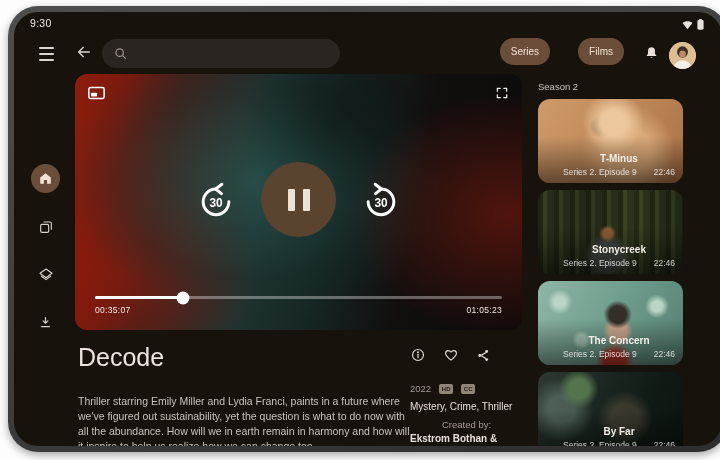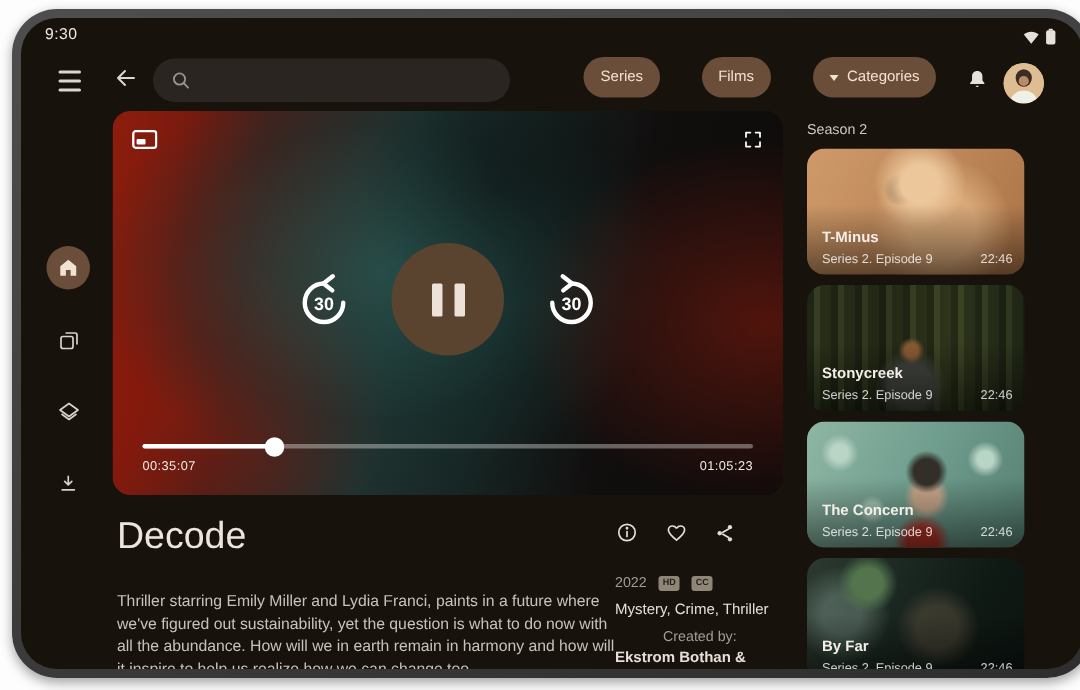--- a/index.html
+++ b/index.html
@@ -81,21 +81,21 @@
            color:#25201b; font-size:6px; font-weight:700; display:grid; place-items:center; }
   .genres { position:absolute; top:54px; left:0; font-size:10px; font-weight:400; color:#e7dfd7; }
   .created-label { position:absolute; top:72px; left:0; font-size:9.5px; color:#a59c93;margin-left:32px; }
   .creator1 { position:absolute; top:86px; left:0; font-size:10px; font-weight:700; color:#e7dfd7; }
 
   
   .season { position:absolute; left:524px; top:69px; width:145px; }
   .season-label { font-size:9.5px; color:#cfc7bf; margin-bottom:7px; }
   .epcard { position:relative; height:84px; border-radius:12px; margin-bottom:7px; overflow:hidden; cursor:pointer; }
   .ep-shade { position:absolute; inset:0; background:linear-gradient(180deg, transparent 45%, rgba(0,0,0,.5)); }
-  .ep-info { position:absolute; left:10px; right:8px; bottom:6px; }
+  .ep-info { position:absolute; left:25px; right:8px; bottom:6px;text-align:center; }
   .ep-title { font-size:10px; font-weight:700; color:#f3eee8; margin-bottom:3px; }
   .ep-sub { display:flex; justify-content:space-between; font-size:8.5px; color:rgba(255,255,255,.78); }
 
   .art0 { background:
       radial-gradient(circle at 52% 28%, #ecc79b 0 13%, rgba(236,199,155,0) 32%),
       radial-gradient(circle at 43% 33%, #7d5a3e 0 6%, transparent 11%),
       radial-gradient(circle at 62% 62%, #d8a878 0 22%, transparent 45%),
       linear-gradient(120deg,#cf9a69,#c08a5c 45%,#aa7246); }
   .art1 { background:
       radial-gradient(circle at 48% 52%, #8a5a34 0 5%, transparent 10%),
@@ -157,24 +157,20 @@
           </svg>
       </span>
     </div>
     <div class="chips">
       <button class="chip">
           <span>Series</span>
         </button>
       <button class="chip">
           <span>Films</span>
         </button>
-      <button class="chip">
-          <span class="caret"></span>
-          <span>Categories</span>
-        </button>
     </div>
     <button class="icon-btn bell">
       <svg width="17" height="17" viewBox="0 0 24 24" fill="#e8e1da">
           <path d="M12 3.2c-2.9 0-4.9 2.1-4.9 5v4.1L5.3 14.7v.9h13.4v-.9l-1.8-2.4V8.2c0-2.9-2-5-4.9-5z"></path>
           <path d="M10.4 17.2a1.7 1.7 0 0 0 3.2 0z"></path>
         </svg>
     </button>
     <button class="avatar">
       <svg width="27" height="27" viewBox="0 0 27 27">
         <defs>

